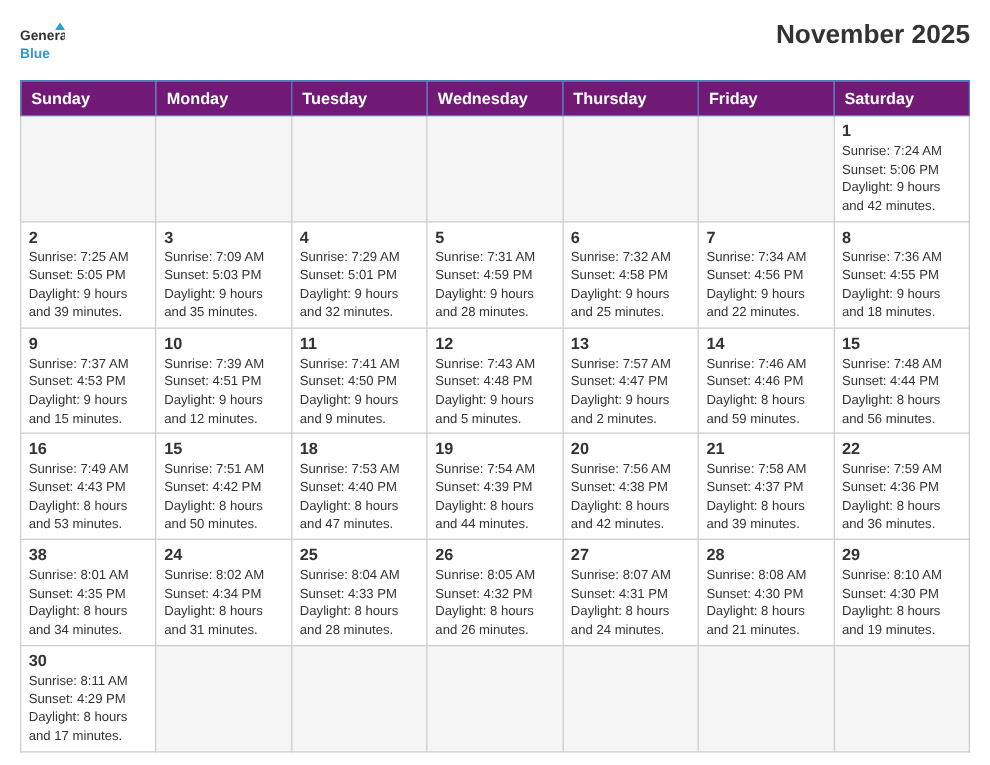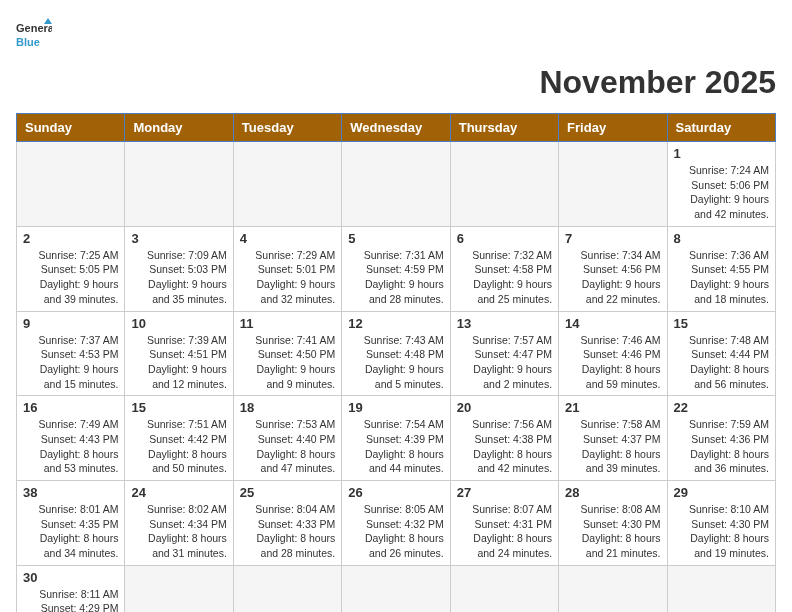--- a/index.html
+++ b/index.html
@@ -22,36 +22,35 @@
       gap: 6px;
     }
     .logo-icon {
       width: 36px;
       height: 36px;
     }
     .title-area {
       text-align: right;
     }
     .month-title {
-      font-size: 32px;
+      font-size: 21px;
       font-weight: bold;
       color: #333;
-      margin-top: 48px;
     }
     .location {
       font-size: 14px;
       color: #555;
     }
     .calendar {
       width: 100%;
       border-collapse: collapse;
       border: 1px solid #ccc;
     }
     .calendar th {
-      background-color: #a16207;
+      background-color: #701a75;
       color: #fff;
       font-size: 13px;
       font-weight: bold;
       padding: 6px 8px;
       text-align: left;
       border: 1px solid #4a7fc1;
     }
     .calendar td {
       vertical-align: top;
       border: 1px solid #ccc;
@@ -68,21 +67,20 @@
     .day-number {
       font-size: 13px;
       font-weight: bold;
       display: block;
       margin-bottom: 2px;
     }
     .day-info {
       font-size: 10.5px;
       color: #333;
       line-height: 1.4;
-      text-align: right;
     }
     .calendar tr.week-row td {
       height: 72px;
     }
   </style>
 </head>
 <body>
 
 <div class="header-area">
   <div class="logo">

